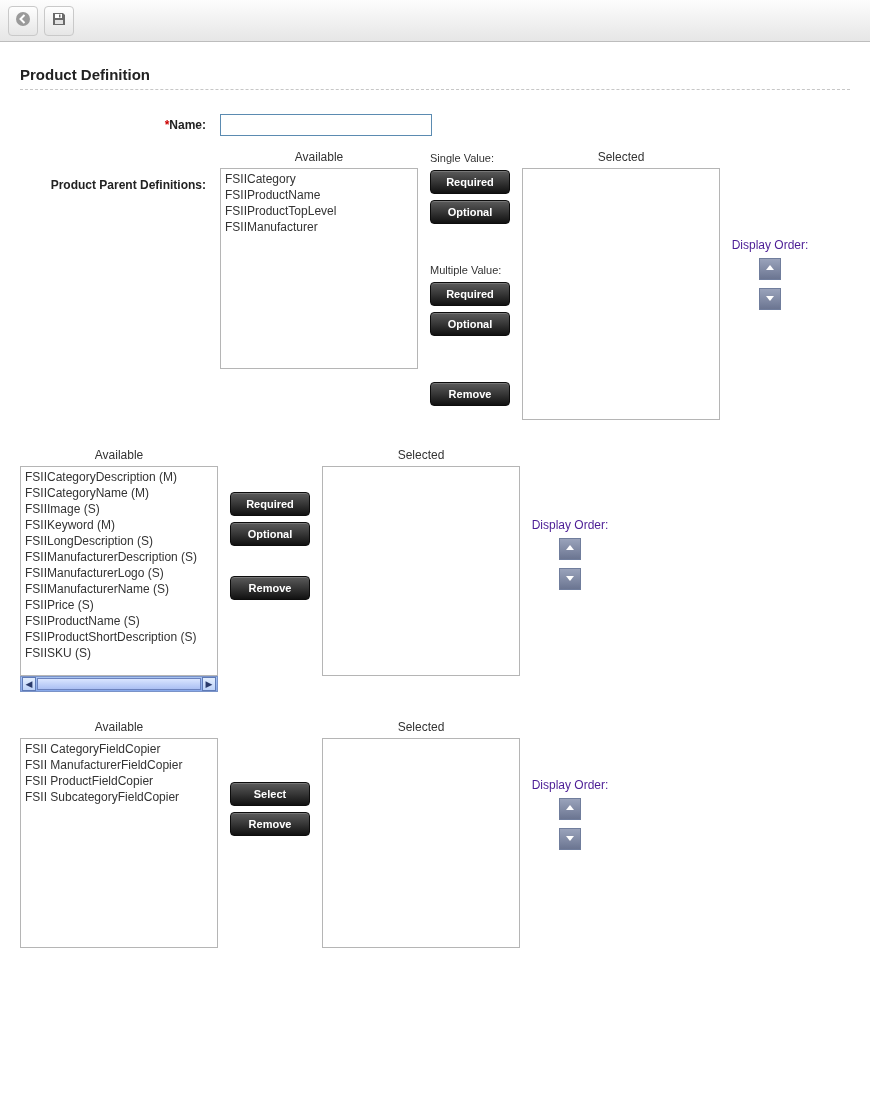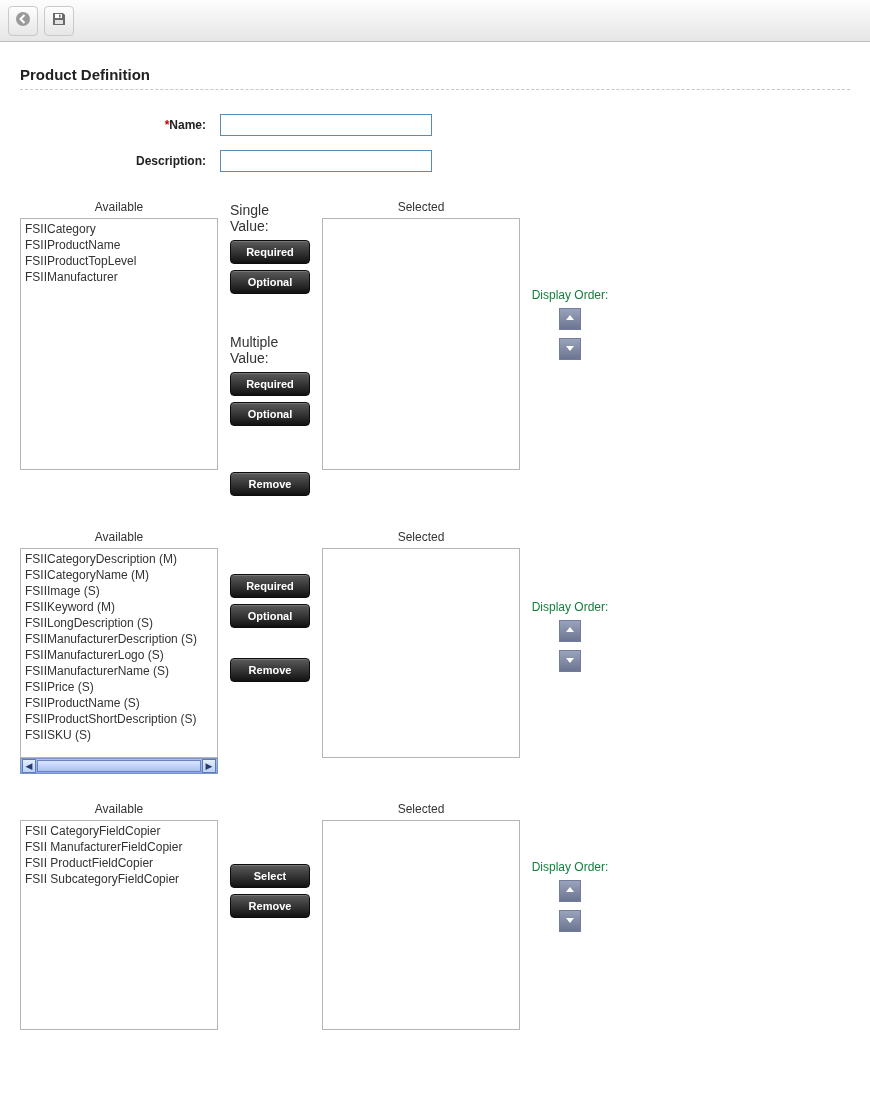--- a/index.html
+++ b/index.html
@@ -74,21 +74,21 @@
   }
   .list-col { width: 198px; display:flex; flex-direction:column; }
   .list-col-header {
     text-align:center;
     font-size:12px;
     color:#333;
     margin-bottom:4px;
   }
   .sel-listbox {
     width: 198px;
-    height: 252px;
+    height: 201px;
     border: 1px solid #b5b5b5;
     background: #fff;
     overflow: scroll;
     scrollbar-width: thin;
     padding: 2px 2px;
   }
   .sel-listbox .opt {
     font-size: 12px;
     line-height: 16px;
     white-space: nowrap;
@@ -121,21 +121,21 @@
 
   .mid-col {
     width: 104px;
     padding: 0 12px;
     display:flex;
     flex-direction:column;
     align-items:center;
   }
   .mid-col.parents { padding-top: 0; }
   .mid-col .midlabel {
-    font-size:14px;
+    font-size:11px;
     color:#333;
     margin-top:8px;
     margin-bottom:6px;
     align-self:flex-start;
     width:100%;
   }
   .parents .midlabel:first-child { margin-top: 2px; }
   .btn-dark {
     width: 80px;
     height: 24px;
@@ -155,21 +155,21 @@
     width: 90px;
     padding-left: 10px;
     padding-top: 88px;
     display:flex;
     flex-direction:column;
     align-items:center;
     position: relative;
   }
   .order-col .ord-label {
     font-size:12px;
-    color:#15803d;
+    color:#4c1d95;
     margin-bottom:6px;
     white-space:nowrap;
   }
   .sq-btn {
     width: 22px; height:22px;
     border:1px solid #707d9c;
     background: linear-gradient(#9aa3bb, #6b7591);
     display:flex; align-items:center; justify-content:center;
     cursor:pointer;
     margin-bottom:8px;
@@ -215,26 +215,23 @@
   <h2 class="page-title">Product Definition</h2>
   <div class="dashed-rule"></div>
 
   <div class="field-row">
     <div class="field-label">
       <span class="req-star">*</span><span>Name:</span>
     </div>
     <input class="text-input" type="text" value="" style="">
   </div>
 
-  <div class="field-row" style="margin-bottom:28px;">
-    <div class="field-label">Description:</div>
-    <input class="text-input" type="text" value="" style="">
-  </div>
 
   <div class="picker-block">
+    <div class="picker-label">Product Parent Definitions:</div>
 
     <div class="list-col">
       <div class="list-col-header">Available</div>
       <div class="sel-listbox">
           <div class="opt">FSIICategory</div>
           <div class="opt">FSIIProductName</div>
           <div class="opt">FSIIProductTopLevel</div>
           <div class="opt">FSIIManufacturer</div>
         </div>
     </div>

